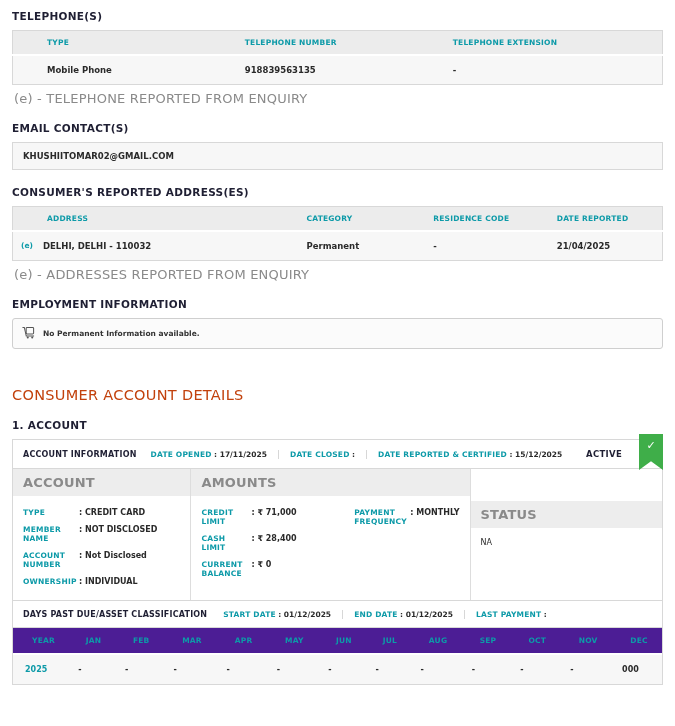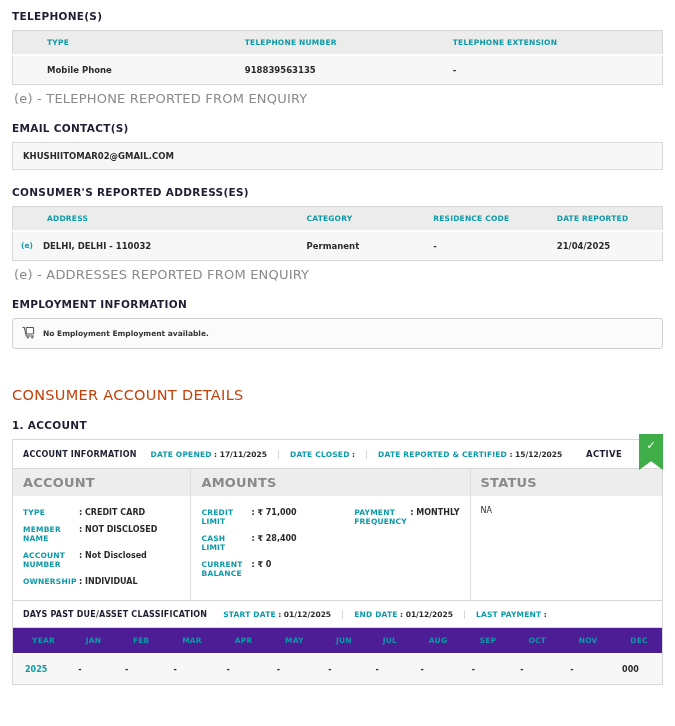--- a/index.html
+++ b/index.html
@@ -74,21 +74,21 @@
     clip-path:polygon(0 0,100% 0,100% 100%,50% 76%,0 100%);
     display:flex; justify-content:center;
   }
   .ribbon .check { color:#ffffff; font-size:11px; font-weight:bold; margin-top:5px; }
 
   
   .acct-cols { display:flex; border-bottom:1px solid #d8d8d8; }
   .col { padding-bottom:10px; }
   .col-account { width:27.5%; border-right:1px solid #dddddd; }
   .col-amounts { width:43%; border-right:1px solid #dddddd; }
-  .col-status { flex:1; }
+  .col-status { flex:1;margin-top:32px; }
   .col-head {
     background:#ededed; color:#8a8a8a; font-size:13px; font-weight:bold;
     padding:6px 10px; letter-spacing:.2px; margin-bottom:8px;
   }
   .field { display:flex; align-items:flex-start; padding:4px 10px; }
   .field .fl { color:#0d9aa8; font-weight:bold; font-size:7.5px; letter-spacing:.2px; flex:none; }
   .field .fv { color:#2a2a2a; font-weight:bold; font-size:8px; }
   .field .fv::before { content:":\00a0 "; }
   .col-account .fl { width:56px; }
   .amounts-grid { display:flex; }
@@ -185,21 +185,21 @@
     <div class="sec-title">EMPLOYMENT INFORMATION</div>
     <div class="empty-box">
       <span>
         <svg width="15" height="13" viewBox="0 0 16 14" fill="none">
           <rect x="5.5" y="1.5" width="8" height="7" rx="1" stroke="#555" stroke-width="1.1"></rect>
           <path d="M1.5 1.5 L3.5 1.5 L5.6 10.8 L14 10.8" stroke="#555" stroke-width="1.1" fill="none"></path>
           <circle cx="7.2" cy="12.4" r="1.1" fill="#555"></circle>
           <circle cx="12" cy="12.4" r="1.1" fill="#555"></circle>
         </svg>
       </span>
-      <span class="msg">No Employment Employment available.</span>
+      <span class="msg">No Permanent Information available.</span>
     </div>
   </div>
 
   <div>
     <div class="big-title">CONSUMER ACCOUNT DETAILS</div>
     <div class="sec-title">1. ACCOUNT</div>
 
     <div class="acct-panel">
 
       <div class="info-bar">

